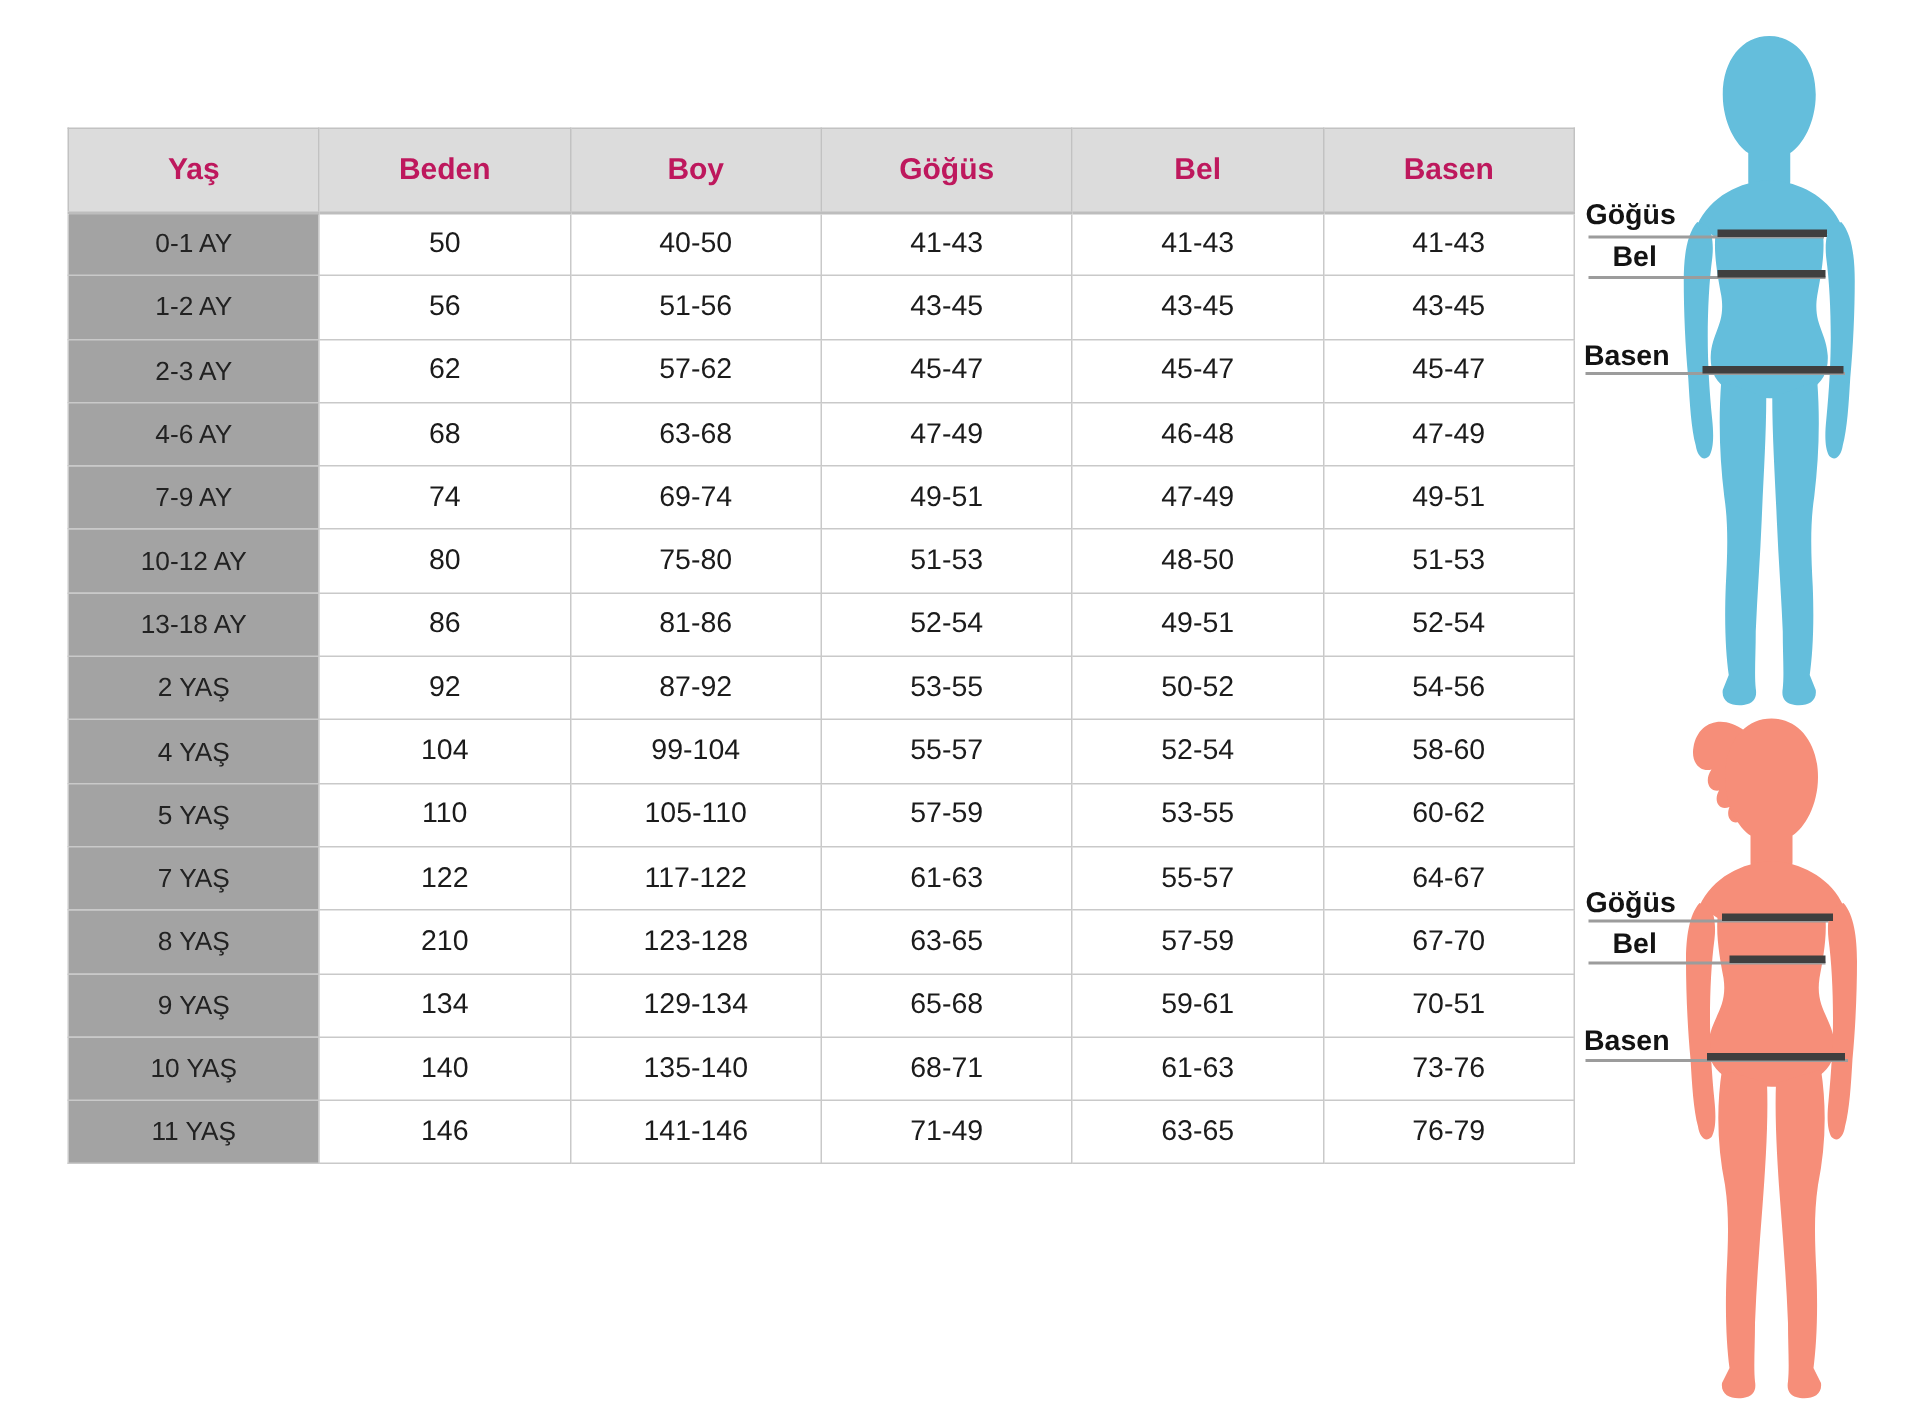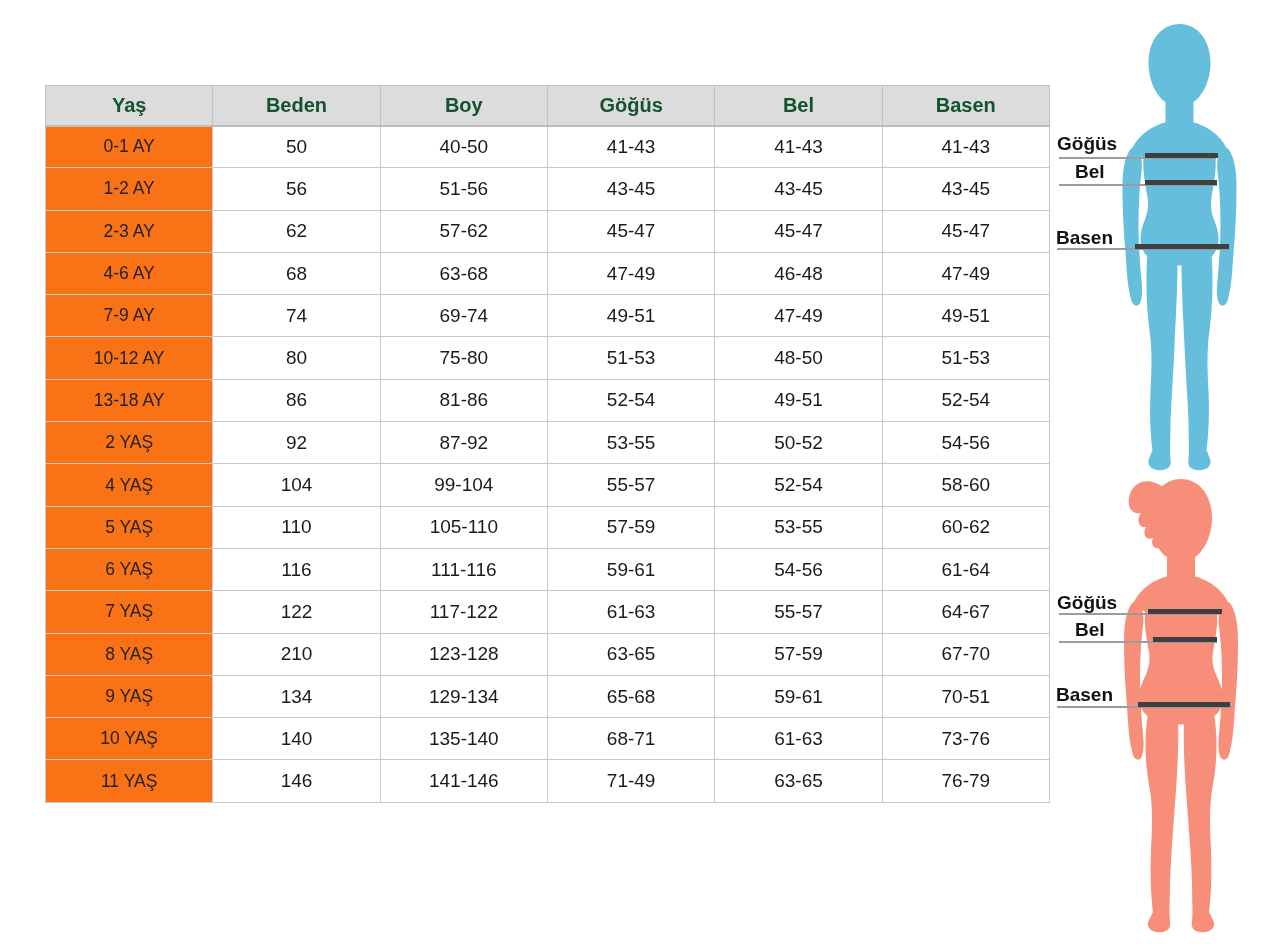--- a/index.html
+++ b/index.html
@@ -6,32 +6,32 @@
   html,body { width:1280px; height:948px; background:#ffffff;
     font-family:"Liberation Sans", sans-serif; position:relative; overflow:hidden; }
 
   
   .size-table {
     position:absolute; left:45px; top:85px; width:1005px;
     border-collapse:collapse; table-layout:fixed;
     border:1px solid #b9b9b9;
   }
   .size-table th {
-    background:#dcdcdc; color:#14532d;
+    background:#dcdcdc; color:#be185d;
     font-size:20px; font-weight:bold;
-    height:40px; text-align:center; vertical-align:middle;
+    height:56px; text-align:center; vertical-align:middle;
     border:1px solid #c2c2c2; border-bottom:2px solid #bdbdbd;
   }
   .size-table td {
     background:#ffffff; color:#1b1b1b;
     font-size:19px; text-align:center; vertical-align:middle;
     height:42.3px; border:1px solid #c9c9c9;
   }
   .size-table td.age {
-    background:#f97316; font-size:17.5px; color:#222;
+    background:#a3a3a3; font-size:17.5px; color:#222;
   }
 
   
   .figure-svg { position:absolute; }
   #figure-top    { left:1117px; top:21px;  width:127px; height:452px; }
   #figure-bottom { left:1113px; top:474px; width:137px; height:470px; }
 
   
   .measure-label {
     position:absolute; font-size:19px; font-weight:bold;
@@ -151,28 +151,20 @@
       </tr>
       <tr>
         <td class="age">5 YAŞ</td>
         <td>110</td>
         <td>105-110</td>
         <td>57-59</td>
         <td>53-55</td>
         <td>60-62</td>
       </tr>
       <tr>
-        <td class="age">6 YAŞ</td>
-        <td>116</td>
-        <td>111-116</td>
-        <td>59-61</td>
-        <td>54-56</td>
-        <td>61-64</td>
-      </tr>
-      <tr>
         <td class="age">7 YAŞ</td>
         <td>122</td>
         <td>117-122</td>
         <td>61-63</td>
         <td>55-57</td>
         <td>64-67</td>
       </tr>
       <tr>
         <td class="age">8 YAŞ</td>
         <td>210</td>

